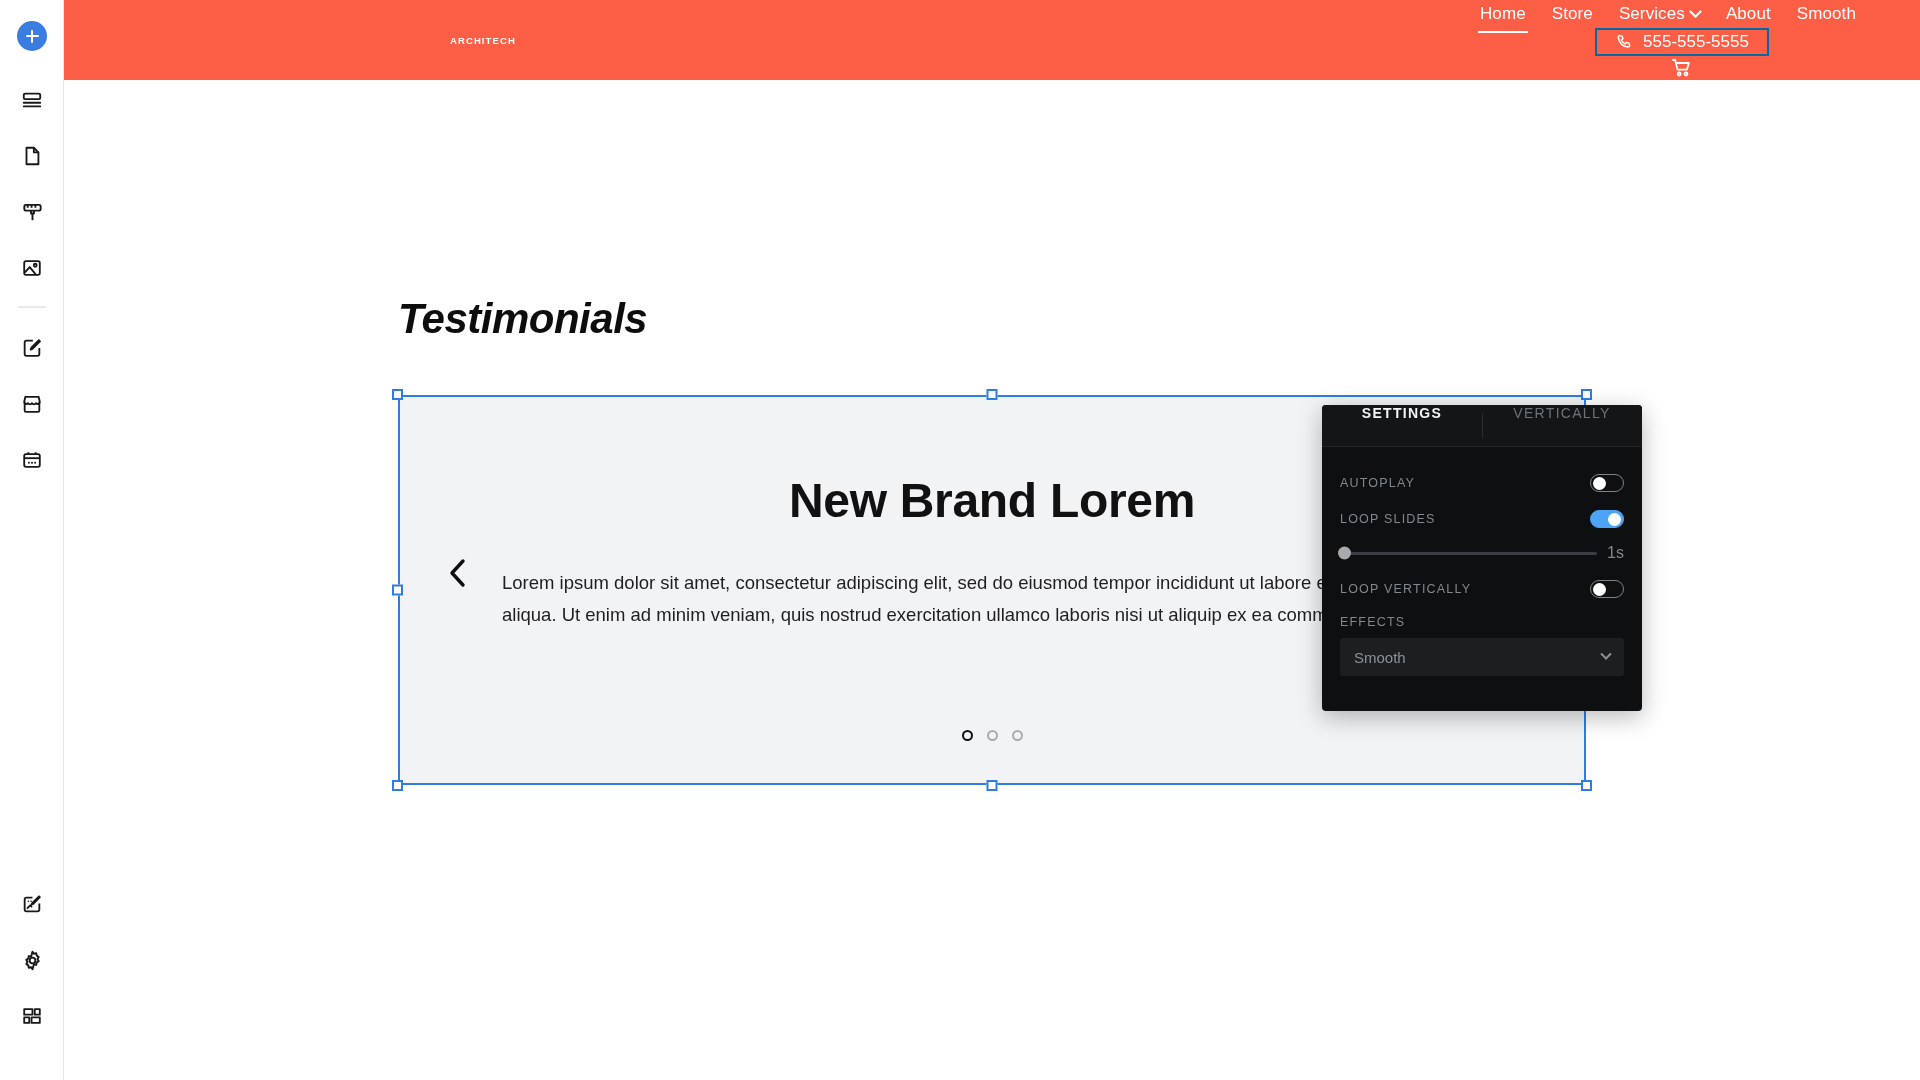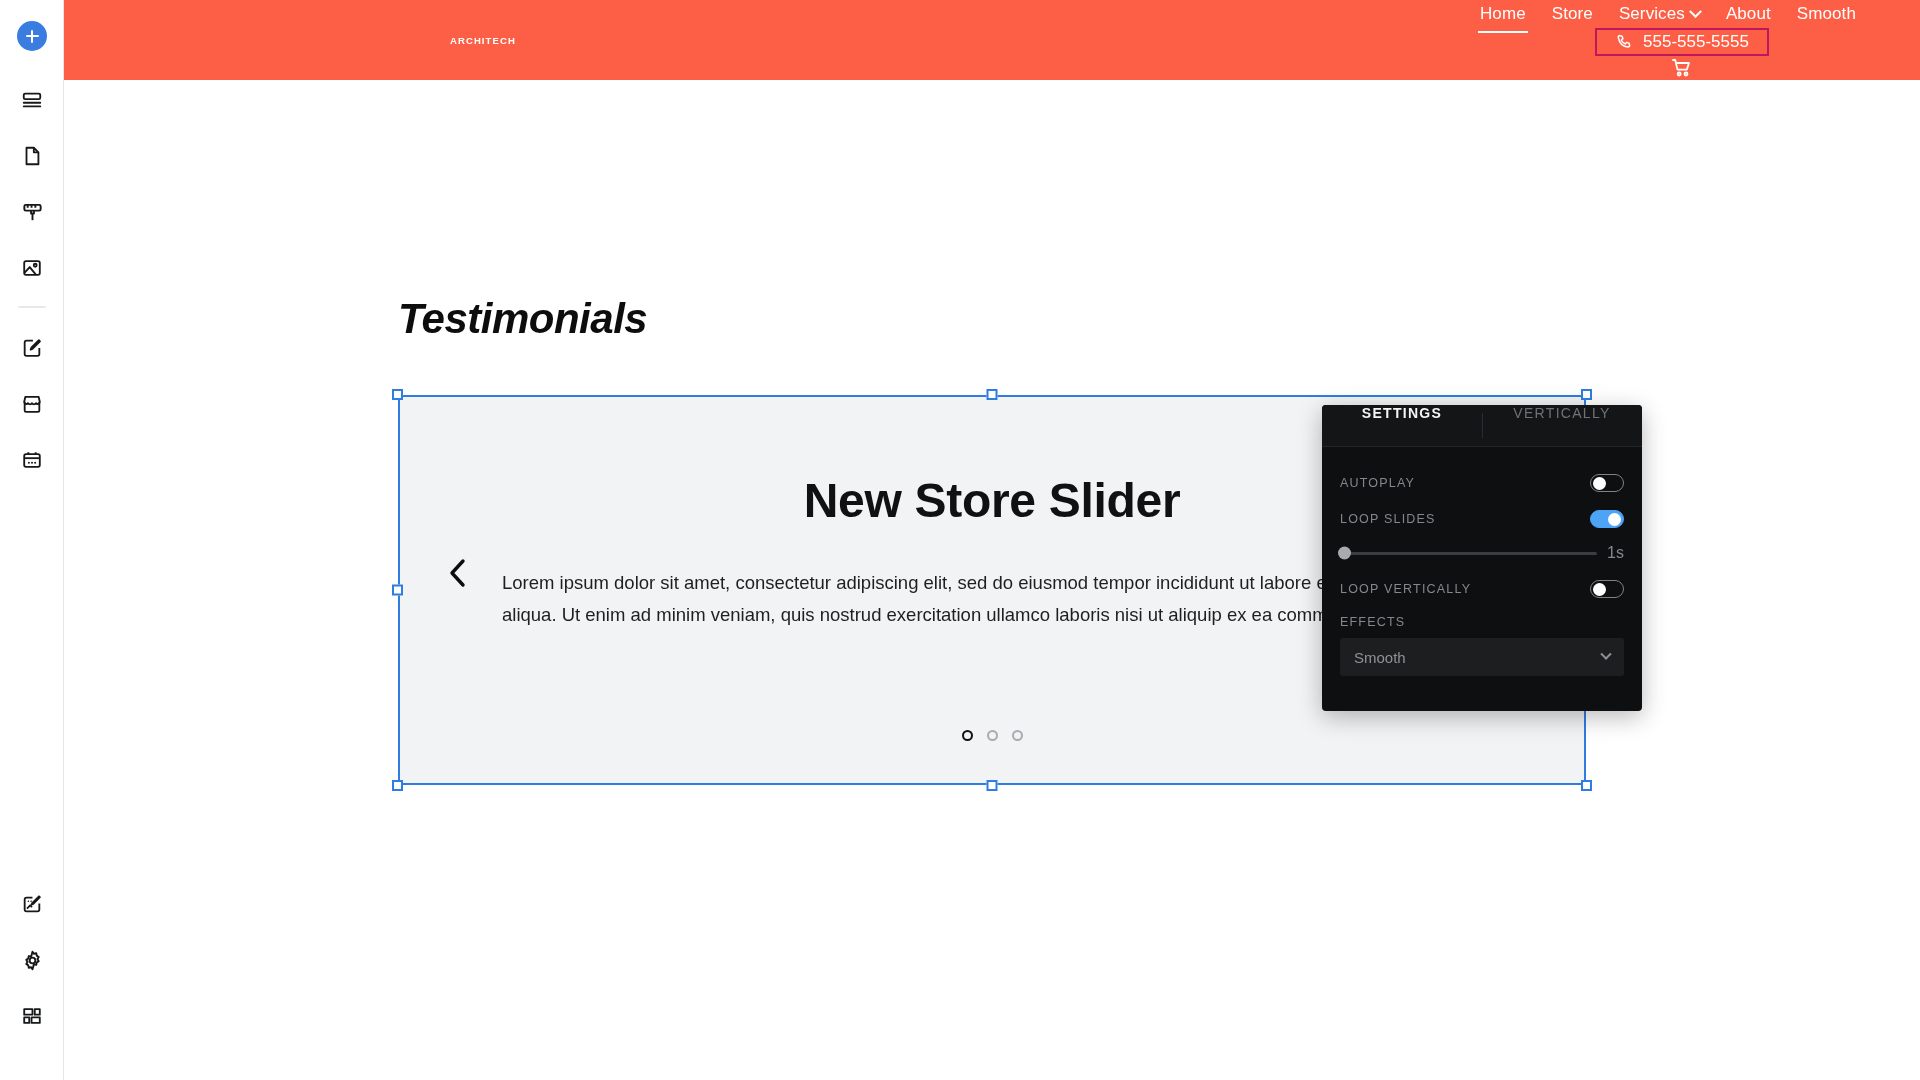--- a/index.html
+++ b/index.html
@@ -97,21 +97,21 @@
     position: absolute; left: 0; right: 0; bottom: -5px;
     height: 2px; background: #ffffff;
   }
   .chev {
     width: 9px; height: 9px;
     border-right: 2px solid #fff; border-bottom: 2px solid #fff;
     transform: rotate(45deg) translate(-2px,-2px);
   }
   .phone-btn {
     margin-left: 28px;
-    border: 2px solid #be185d;
+    border: 2px solid #0369a1;
     height: 58px;
     padding: 0 18px;
     display: flex; align-items: center; gap: 10px;
     color: #ffffff; font-size: 17px;
     cursor: pointer; white-space: nowrap;
   }
   .cart-btn {
     margin-left: 28px;
     width: 34px; height: 34px;
     display: flex; align-items: center; justify-content: center;
@@ -426,21 +426,21 @@
           </svg>
         </div>
       </div>
     </div>
 
     <div class="page-title">Testimonials</div>
 
     <div class="slider-sel">
       <div class="slider-box">
 
-        <div class="slide-title">New Store Slider</div>
+        <div class="slide-title">New Brand Lorem</div>
 
         <div class="slide-arrow-left">
           <svg width="36" height="40" viewBox="0 0 36 40" fill="none" stroke="#0d0d0d" stroke-width="3.4" stroke-linecap="round" stroke-linejoin="round">
             <path d="M23 8 L12 20 L23 32"></path>
           </svg>
         </div>
 
         <div class="slide-body">Lorem ipsum dolor sit amet, consectetur adipiscing elit, sed do eiusmod tempor incididunt ut labore et dolore magna aliqua. Ut enim ad minim veniam, quis nostrud exercitation ullamco laboris nisi ut aliquip ex ea commodo consequat</div>
 
         <div class="dots">

